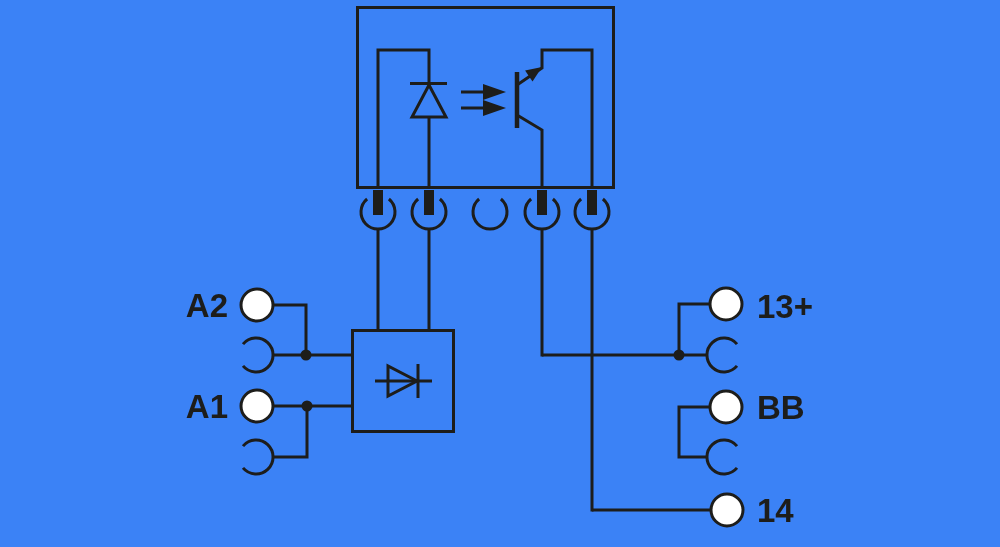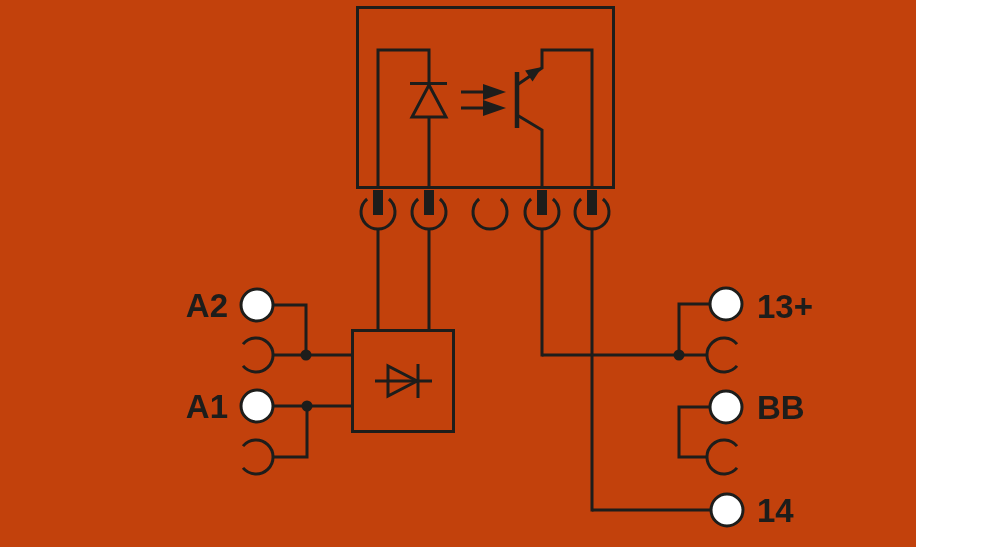--- a/index.html
+++ b/index.html
@@ -1,16 +1,16 @@
 <!DOCTYPE html>
 <html><head>
 <meta charset="utf-8">
 <style>
   html,body{margin:0;padding:0;background:#ffffff;}
-  .stage{position:relative;width:916px;height:547px;background:#c2410c;overflow:hidden;
+  .stage{position:relative;width:1000px;height:547px;background:#3b82f6;overflow:hidden;
          font-family:"Liberation Sans",sans-serif;}
   svg{position:absolute;left:0;top:0;}
   .wire{fill:none;stroke:#1d1d1b;stroke-width:3;stroke-linejoin:miter;stroke-linecap:butt;}
   .thick{fill:none;stroke:#1d1d1b;stroke-width:4.5;}
   .solid{fill:#1d1d1b;stroke:none;}
   .hollow{fill:none;stroke:#1d1d1b;stroke-width:3;stroke-linejoin:miter;}
   .term{fill:#ffffff;stroke:#1d1d1b;stroke-width:3;}
   .lbl{font-family:"Liberation Sans",sans-serif;font-weight:bold;font-size:33px;fill:#1d1d1b;}
 </style>
 </head>

